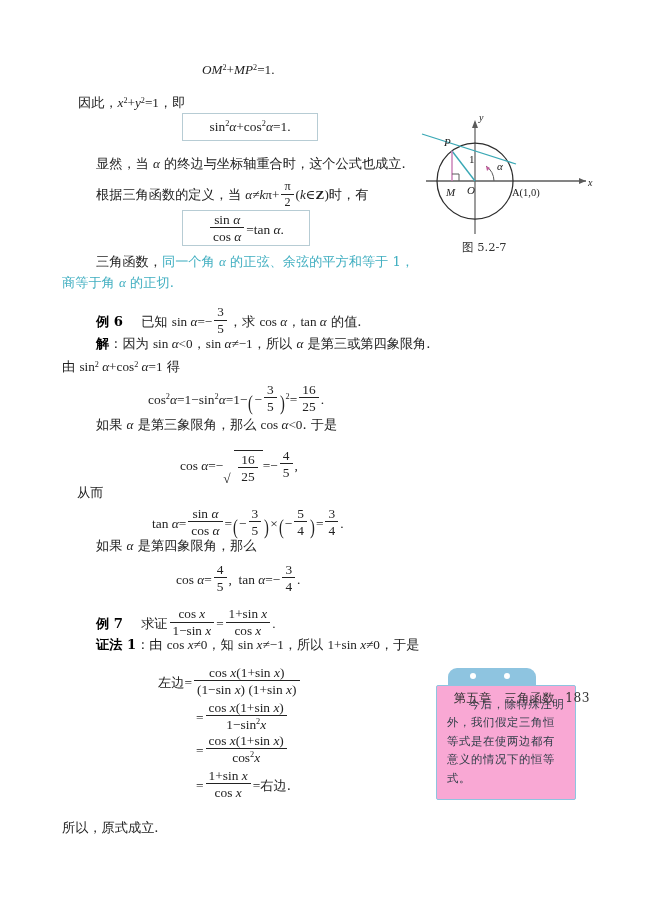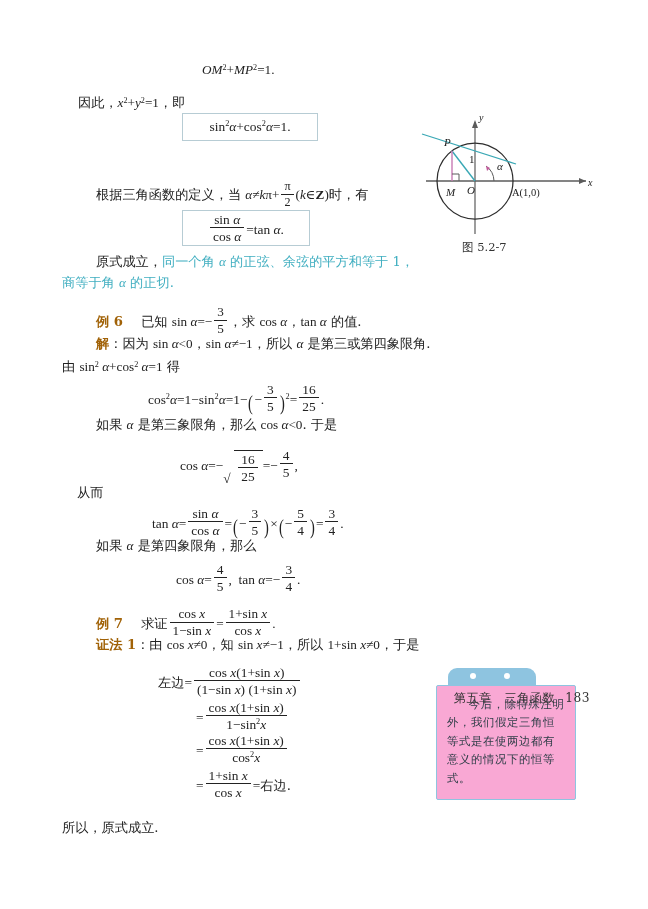--- a/index.html
+++ b/index.html
@@ -83,21 +83,21 @@
     font-size: 13.2px;
   }
   .line {
     position: absolute;
     white-space: nowrap;
     font-size: 13.2px;
     line-height: 1.0;
   }
   .accent { color: #3FAEC0; }
   .label-accent {
-    color: #a16207;
+    color: #000000;
     font-family: "DejaVu Serif", "Liberation Serif", serif;
     font-weight: 600;
   }
 
   
   .formula-box {
     position: absolute;
     border: 1px solid #b7ccd4;
     background: #ffffff;
     box-sizing: border-box;
@@ -180,31 +180,34 @@
   </div>
 
   <div class="line cn" style="left:78px; top:96px;">
     因此，<span class="math"><span class="mi">x</span><sup class="pw">2</sup>+<span class="mi">y</span><sup class="pw">2</sup>=1</span>，即
   </div>
 
   <div class="formula-box" style="left:182px; top:113px; width:136px; height:28px;">
     <span class="math">sin<sup class="pw">2</sup><span class="mi">α</span>+cos<sup class="pw">2</sup><span class="mi">α</span>=1.</span>
   </div>
 
+  <div class="line cn" style="left:96px; top:157px;">
+    显然，当 <span class="math mi">α</span> 的终边与坐标轴重合时，这个公式也成立.
+  </div>
 
   <div class="line cn" style="left:96px; top:180px;">
     根据三角函数的定义，当 <span class="math mi">α</span><span class="math">≠</span><span class="math mi">k</span><span class="math">π+</span><span class="frac tight math" style="font-size:0.92em;"><span class="num">π</span><span class="den">2</span></span><span class="math">(<span class="mi">k</span>∈<b>Z</b>)</span>时，有
   </div>
 
   <div class="formula-box" style="left:182px; top:210px; width:128px; height:36px;">
     <span class="math"><span class="frac"><span class="num">sin <span class="mi">α</span></span><span class="den">cos <span class="mi">α</span></span></span>=tan <span class="mi">α</span>.</span>
   </div>
 
   <div class="line cn" style="left:96px; top:255px;">
-    <span>原式成立，</span><span class="accent">同一个角 <span class="math mi">α</span> 的正弦、余弦的平方和等于 1，</span>
+    <span>三角函数，</span><span class="accent">同一个角 <span class="math mi">α</span> 的正弦、余弦的平方和等于 1，</span>
   </div>
   <div class="line cn accent" style="left:62px; top:276px;">
     商等于角 <span class="math mi">α</span> 的正切.
   </div>
 
   <div class="figure" style="left:408px; top:108px;">
     <svg width="196" height="132" viewBox="0 0 196 132">
 
       <line x1="18" y1="73" x2="178" y2="73" stroke="#5b5b5b" stroke-width="1.6"></line>
       <polygon points="178,73 171,70 171,76" fill="#5b5b5b"></polygon>

